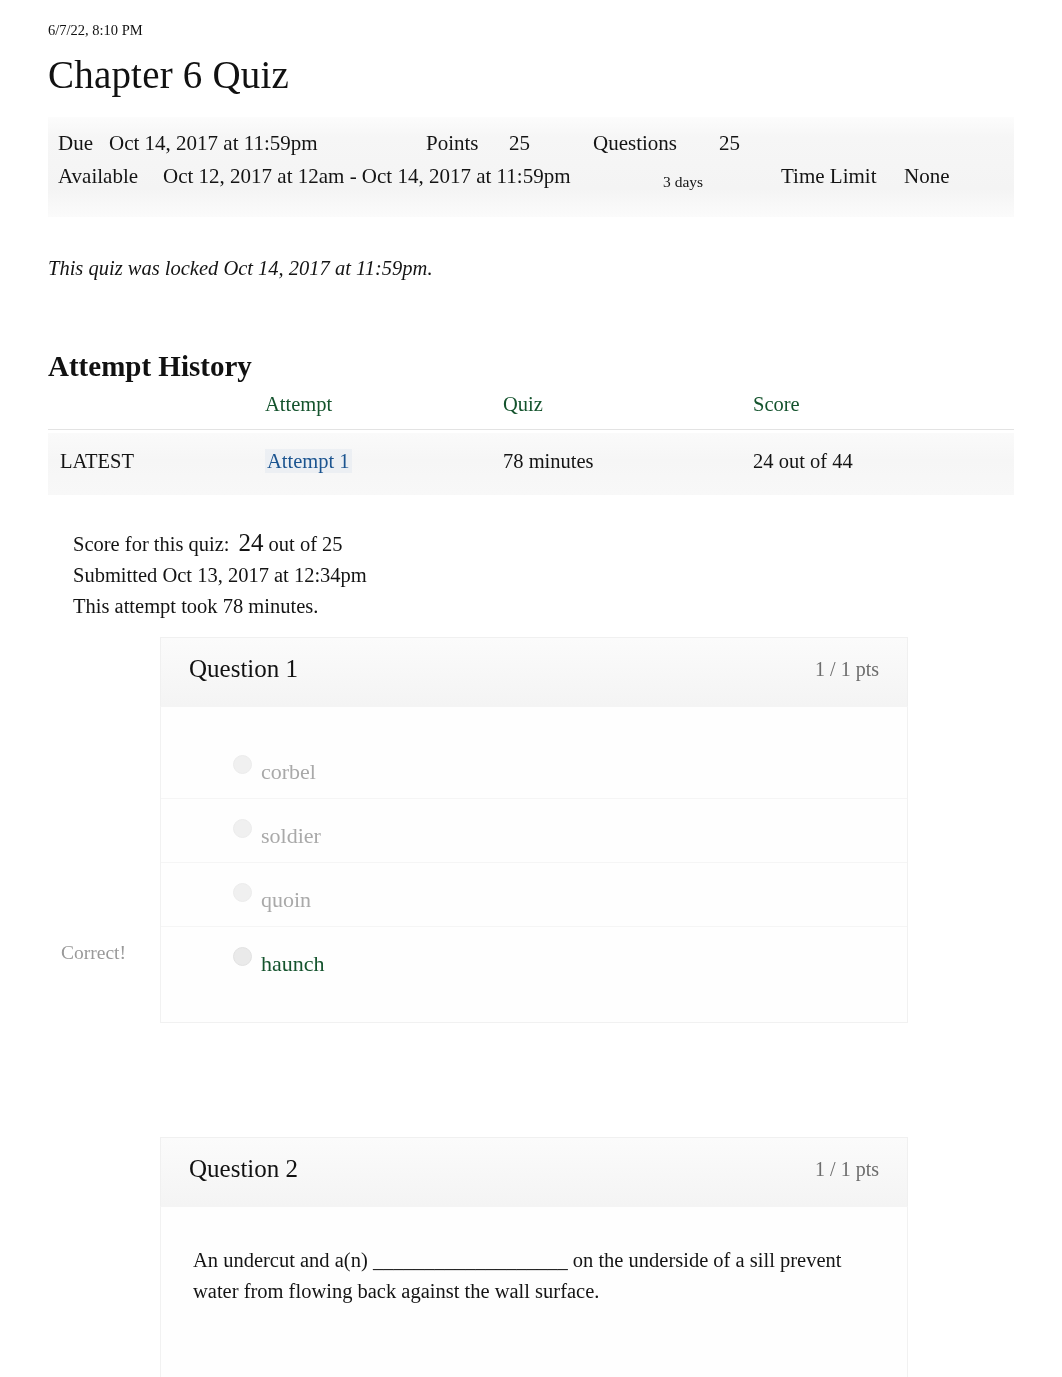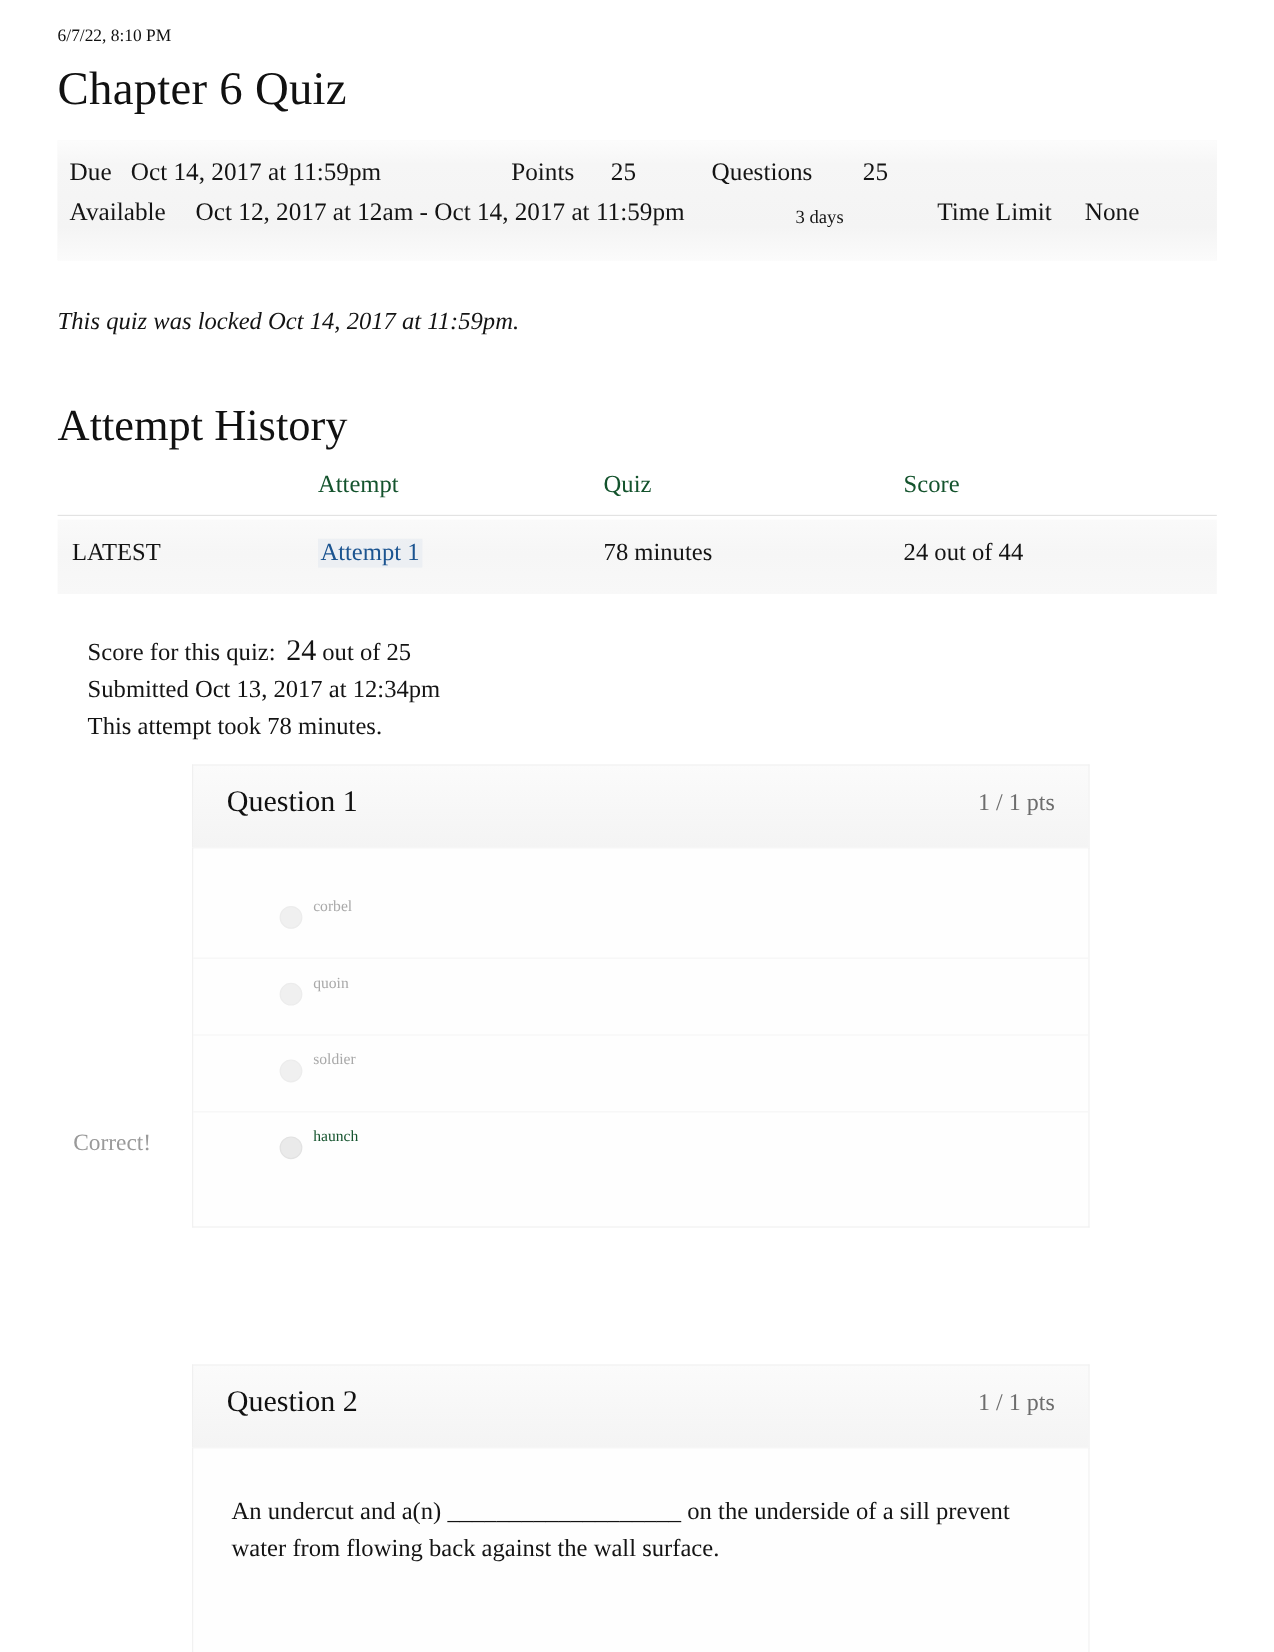--- a/index.html
+++ b/index.html
@@ -89,23 +89,23 @@
     font-size: 20.5px;
     color: #141414;
     white-space: nowrap;
     font-style: italic;
   }
 
   
   .section-title {
     position: absolute;
     left: 48px;
-    top: 338px;
-    font-size: 37px;
-    font-weight: normal;
+    top: 348px;
+    font-size: 29px;
+    font-weight: bold;
     color: #111;
     margin: 0;
     line-height: 36px;
   }
 
   .attempt-table {
     position: absolute;
     left: 48px;
     top: 393px;
     width: 966px;
@@ -237,22 +237,22 @@
     background: #f0f0f0;
     border: 1px solid #ececec;
   }
   .answer-row.selected .answer-radio {
     background: #eaeaea;
     border: 1px solid #e2e2e2;
   }
   .answer-label {
     position: absolute;
     left: 100px;
-    top: 12px;
-    font-size: 13px;
+    top: 24px;
+    font-size: 22px;
     color: #a9a9a9;
     white-space: nowrap;
   }
   .answer-row.selected .answer-label {
     color: #14532d;
   }
   .answer-verdict {
     position: absolute;
     left: -100px;
     top: 15px;
@@ -323,26 +323,26 @@
   <div class="q-body">
     <div class="answers">
 
       <div class="answer-row first">
         <span class="answer-radio"></span>
         <span class="answer-label">corbel</span>
       </div>
 
       <div class="answer-row">
         <span class="answer-radio"></span>
-        <span class="answer-label">quoin</span>
+        <span class="answer-label">soldier</span>
       </div>
 
       <div class="answer-row">
         <span class="answer-radio"></span>
-        <span class="answer-label">soldier</span>
+        <span class="answer-label">quoin</span>
       </div>
 
       <div class="answer-row selected">
         <span class="answer-verdict">Correct!</span>
         <span class="answer-radio"></span>
         <span class="answer-label">haunch</span>
       </div>
 
     </div>
   </div>

